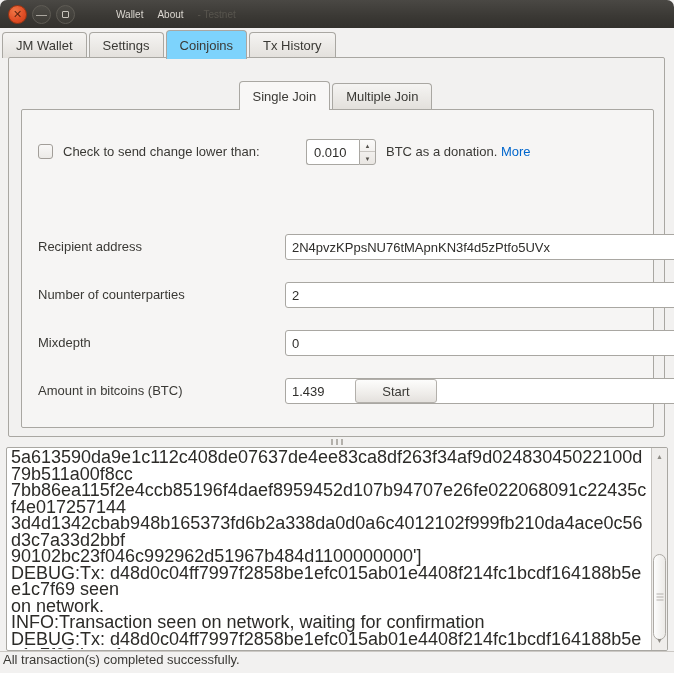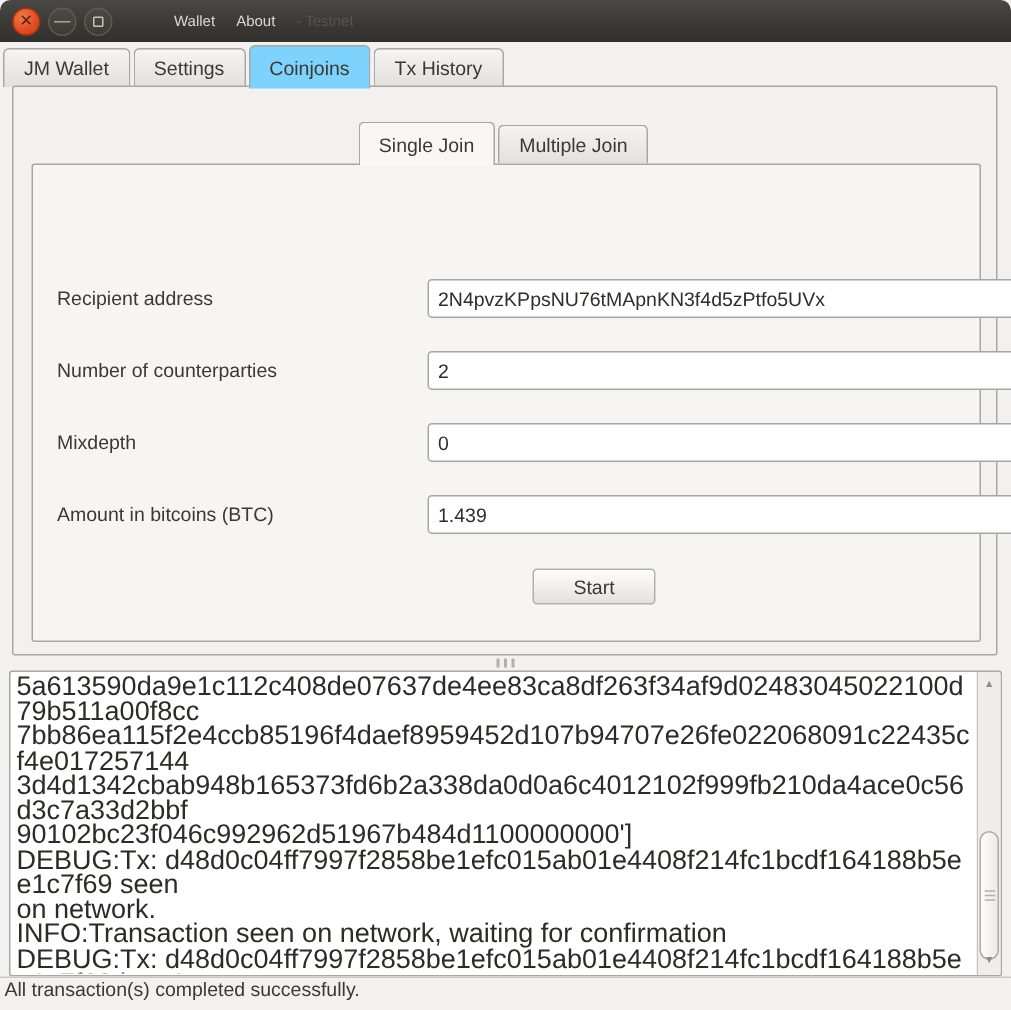--- a/index.html
+++ b/index.html
@@ -91,21 +91,21 @@
   }
   .spin-up, .spin-down {
     position:absolute; left:0; width:15px; height:12px; text-align:center;
     font-size:6px; color:#55524d; line-height:12px; cursor:default;
   }
   .spin-up { top:0; border-bottom:1px solid #c9c6c1; }
   .spin-down { top:13px; }
   .donation-suffix { position:absolute; left:348px; top:0; line-height:26px; color:#3a3935; white-space:nowrap; }
   .link { color:#0066cc; text-decoration:none; cursor:pointer; }
 
-  .field-row { position:absolute; left:0; right:12px; height:26px; }
+  .field-row { position:absolute; left:0; right:12px; height:26px;margin-top:48px; }
   .field-label { position:absolute; left:16px; top:0; line-height:26px; color:#3a3935; }
   .field-input {
     position:absolute; left:263px; top:0; width:424px; height:26px;
     border:1px solid #a9a7a2; border-radius:3px; background:#fff;
     padding:0 6px; font:inherit; color:#2f2e2b;
   }
 
   .btn-row { position:absolute; top:269px; left:0; width:633px; height:24px; }
   .btn {
     position:absolute; height:24px; width:82px;
@@ -186,20 +186,35 @@
 
   <div class="outer-pane">
 
     <div class="inner-tabstrip">
       <div class="tab active">Single Join</div>
       <div class="tab">Multiple Join</div>
     </div>
 
     <div class="inner-pane">
 
+      <div class="chk-row">
+        <div class="checkbox"></div>
+        <div class="chk-label">Check to send change lower than:</div>
+        <div class="spinbox">
+          <input class="spin-input" value="0.010" style="">
+          <div class="spin-btns">
+            <div class="spin-up">▲</div>
+            <div class="spin-down">▼</div>
+          </div>
+        </div>
+        <div class="donation-suffix">
+          <span>BTC as a donation.</span>
+          <a class="link">More</a>
+        </div>
+      </div>
 
       <div class="field-row" style="top:76px;">
         <div class="field-label">Recipient address</div>
         <input class="field-input" value="2N4pvzKPpsNU76tMApnKN3f4d5zPtfo5UVx" style="">
       </div>
       <div class="field-row" style="top:124px;">
         <div class="field-label">Number of counterparties</div>
         <input class="field-input" value="2" style="">
       </div>
       <div class="field-row" style="top:172px;">

